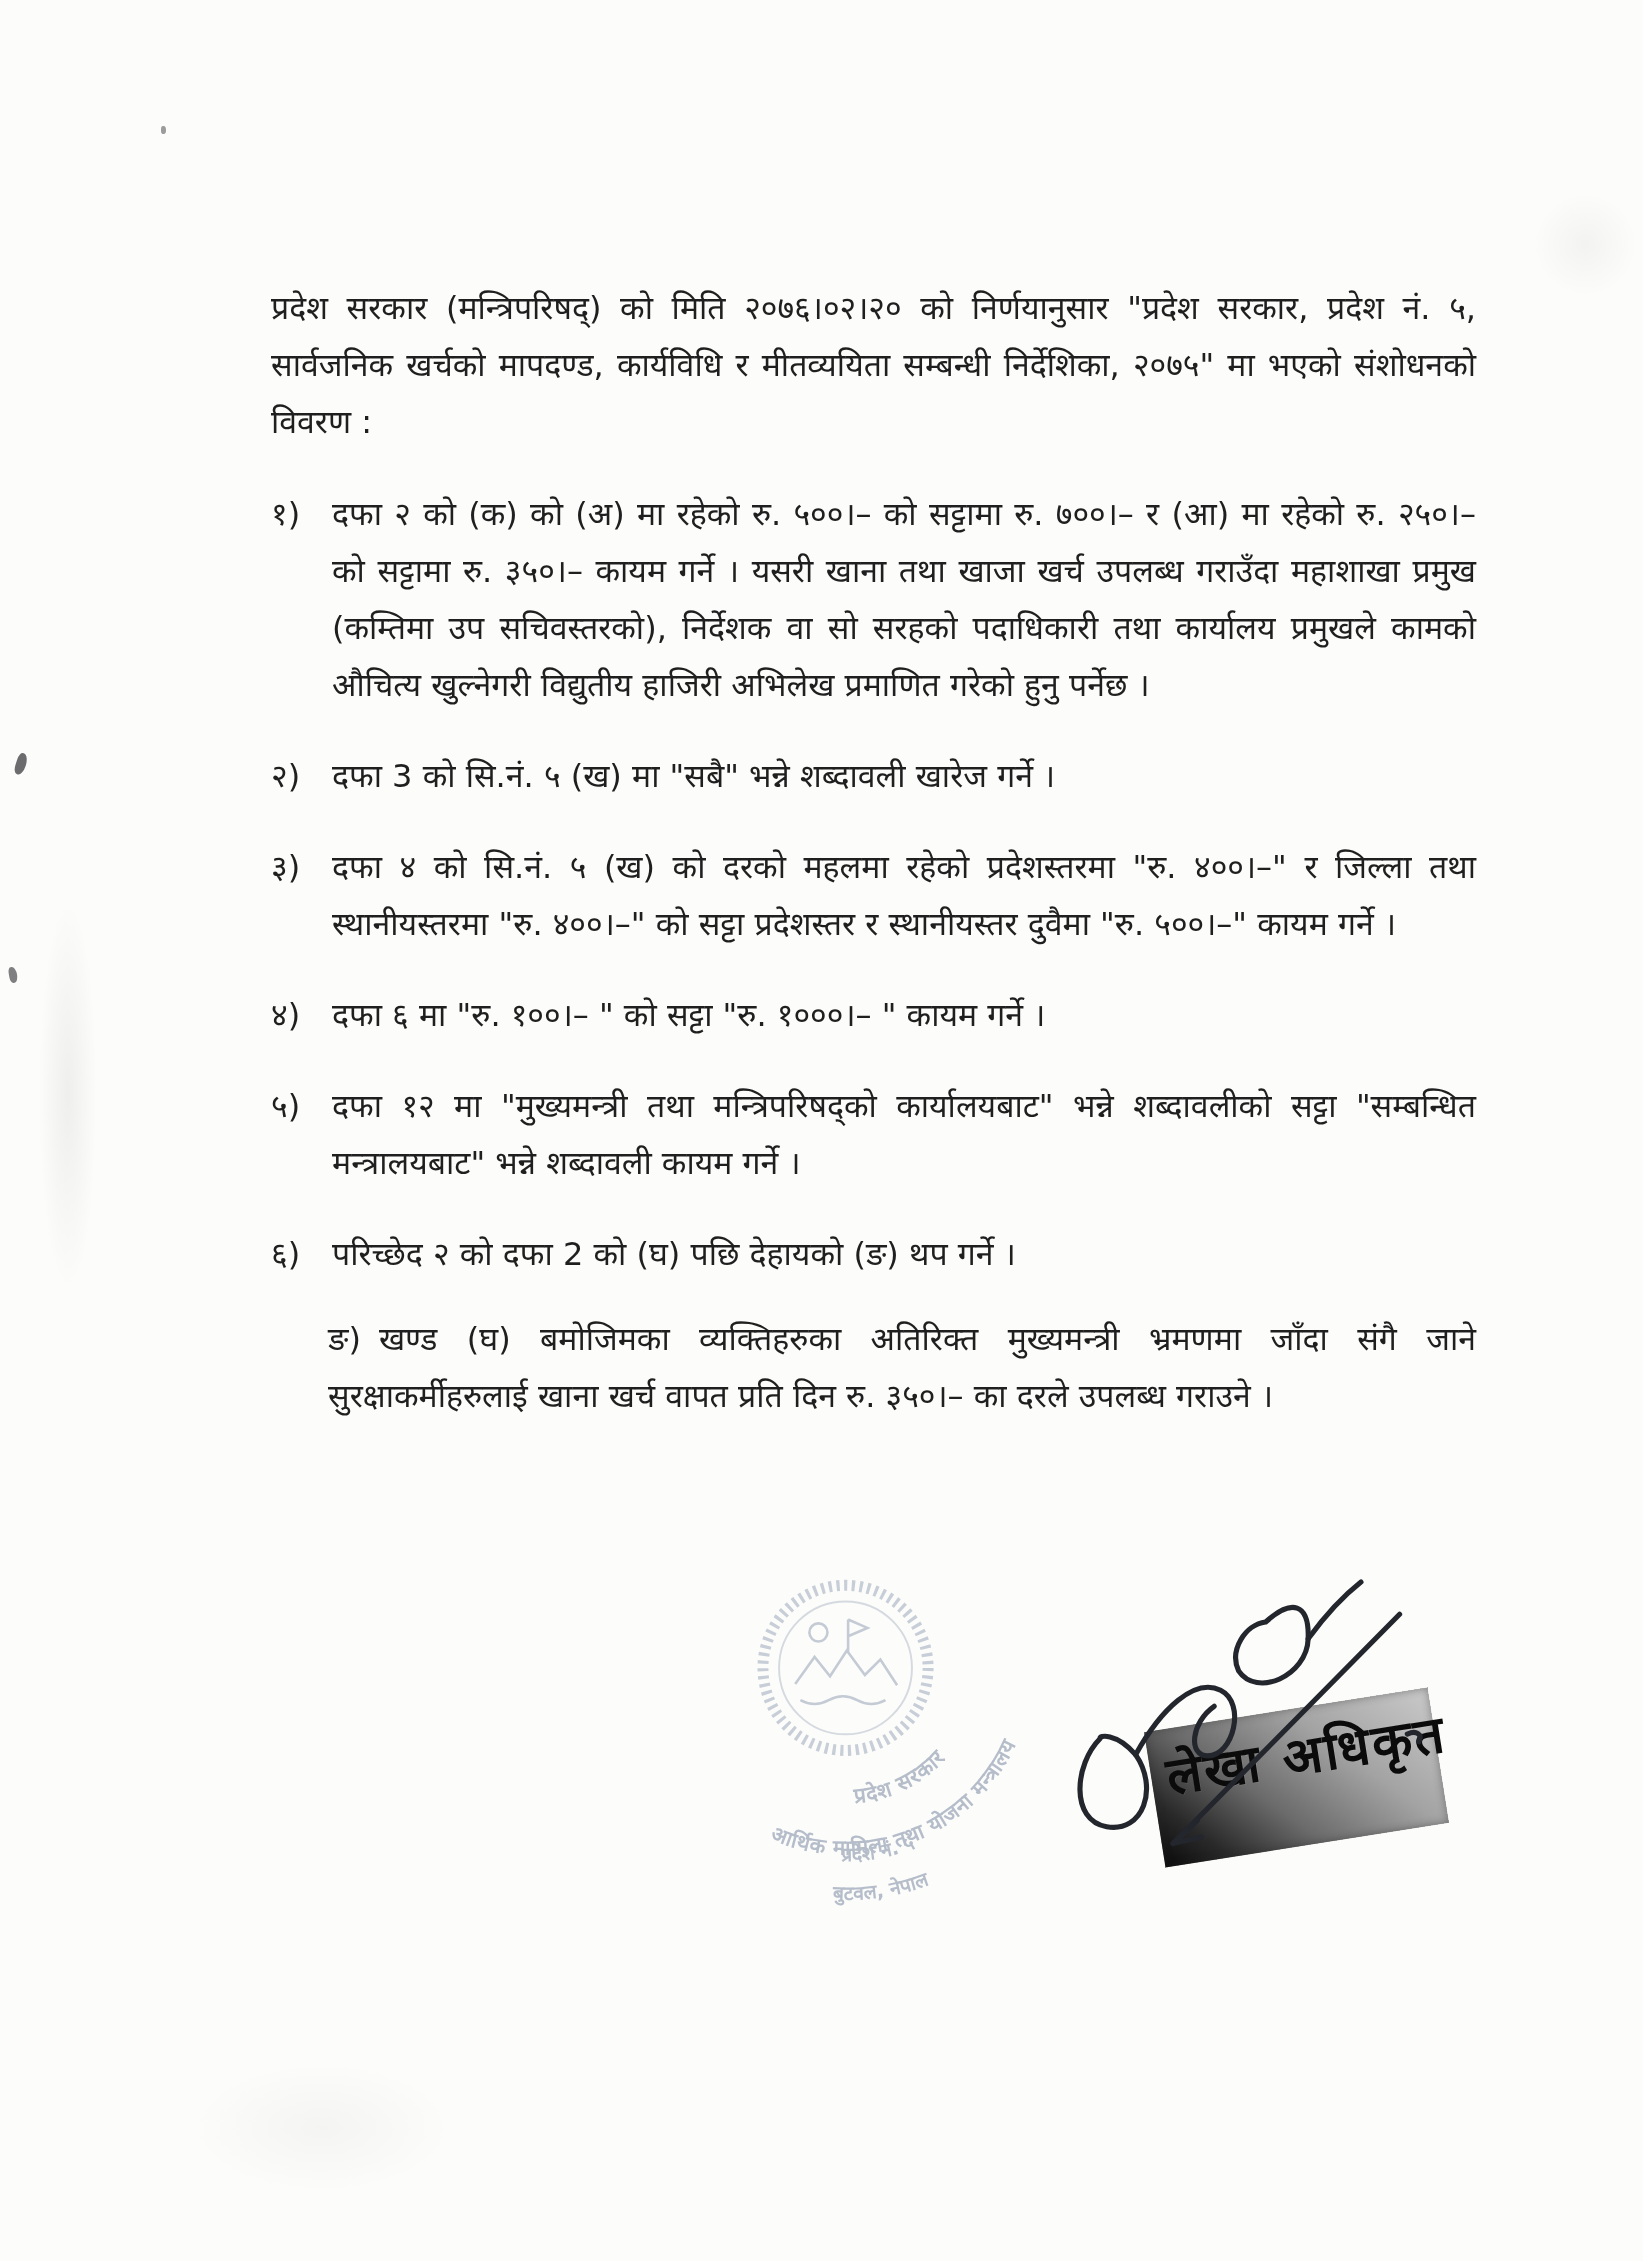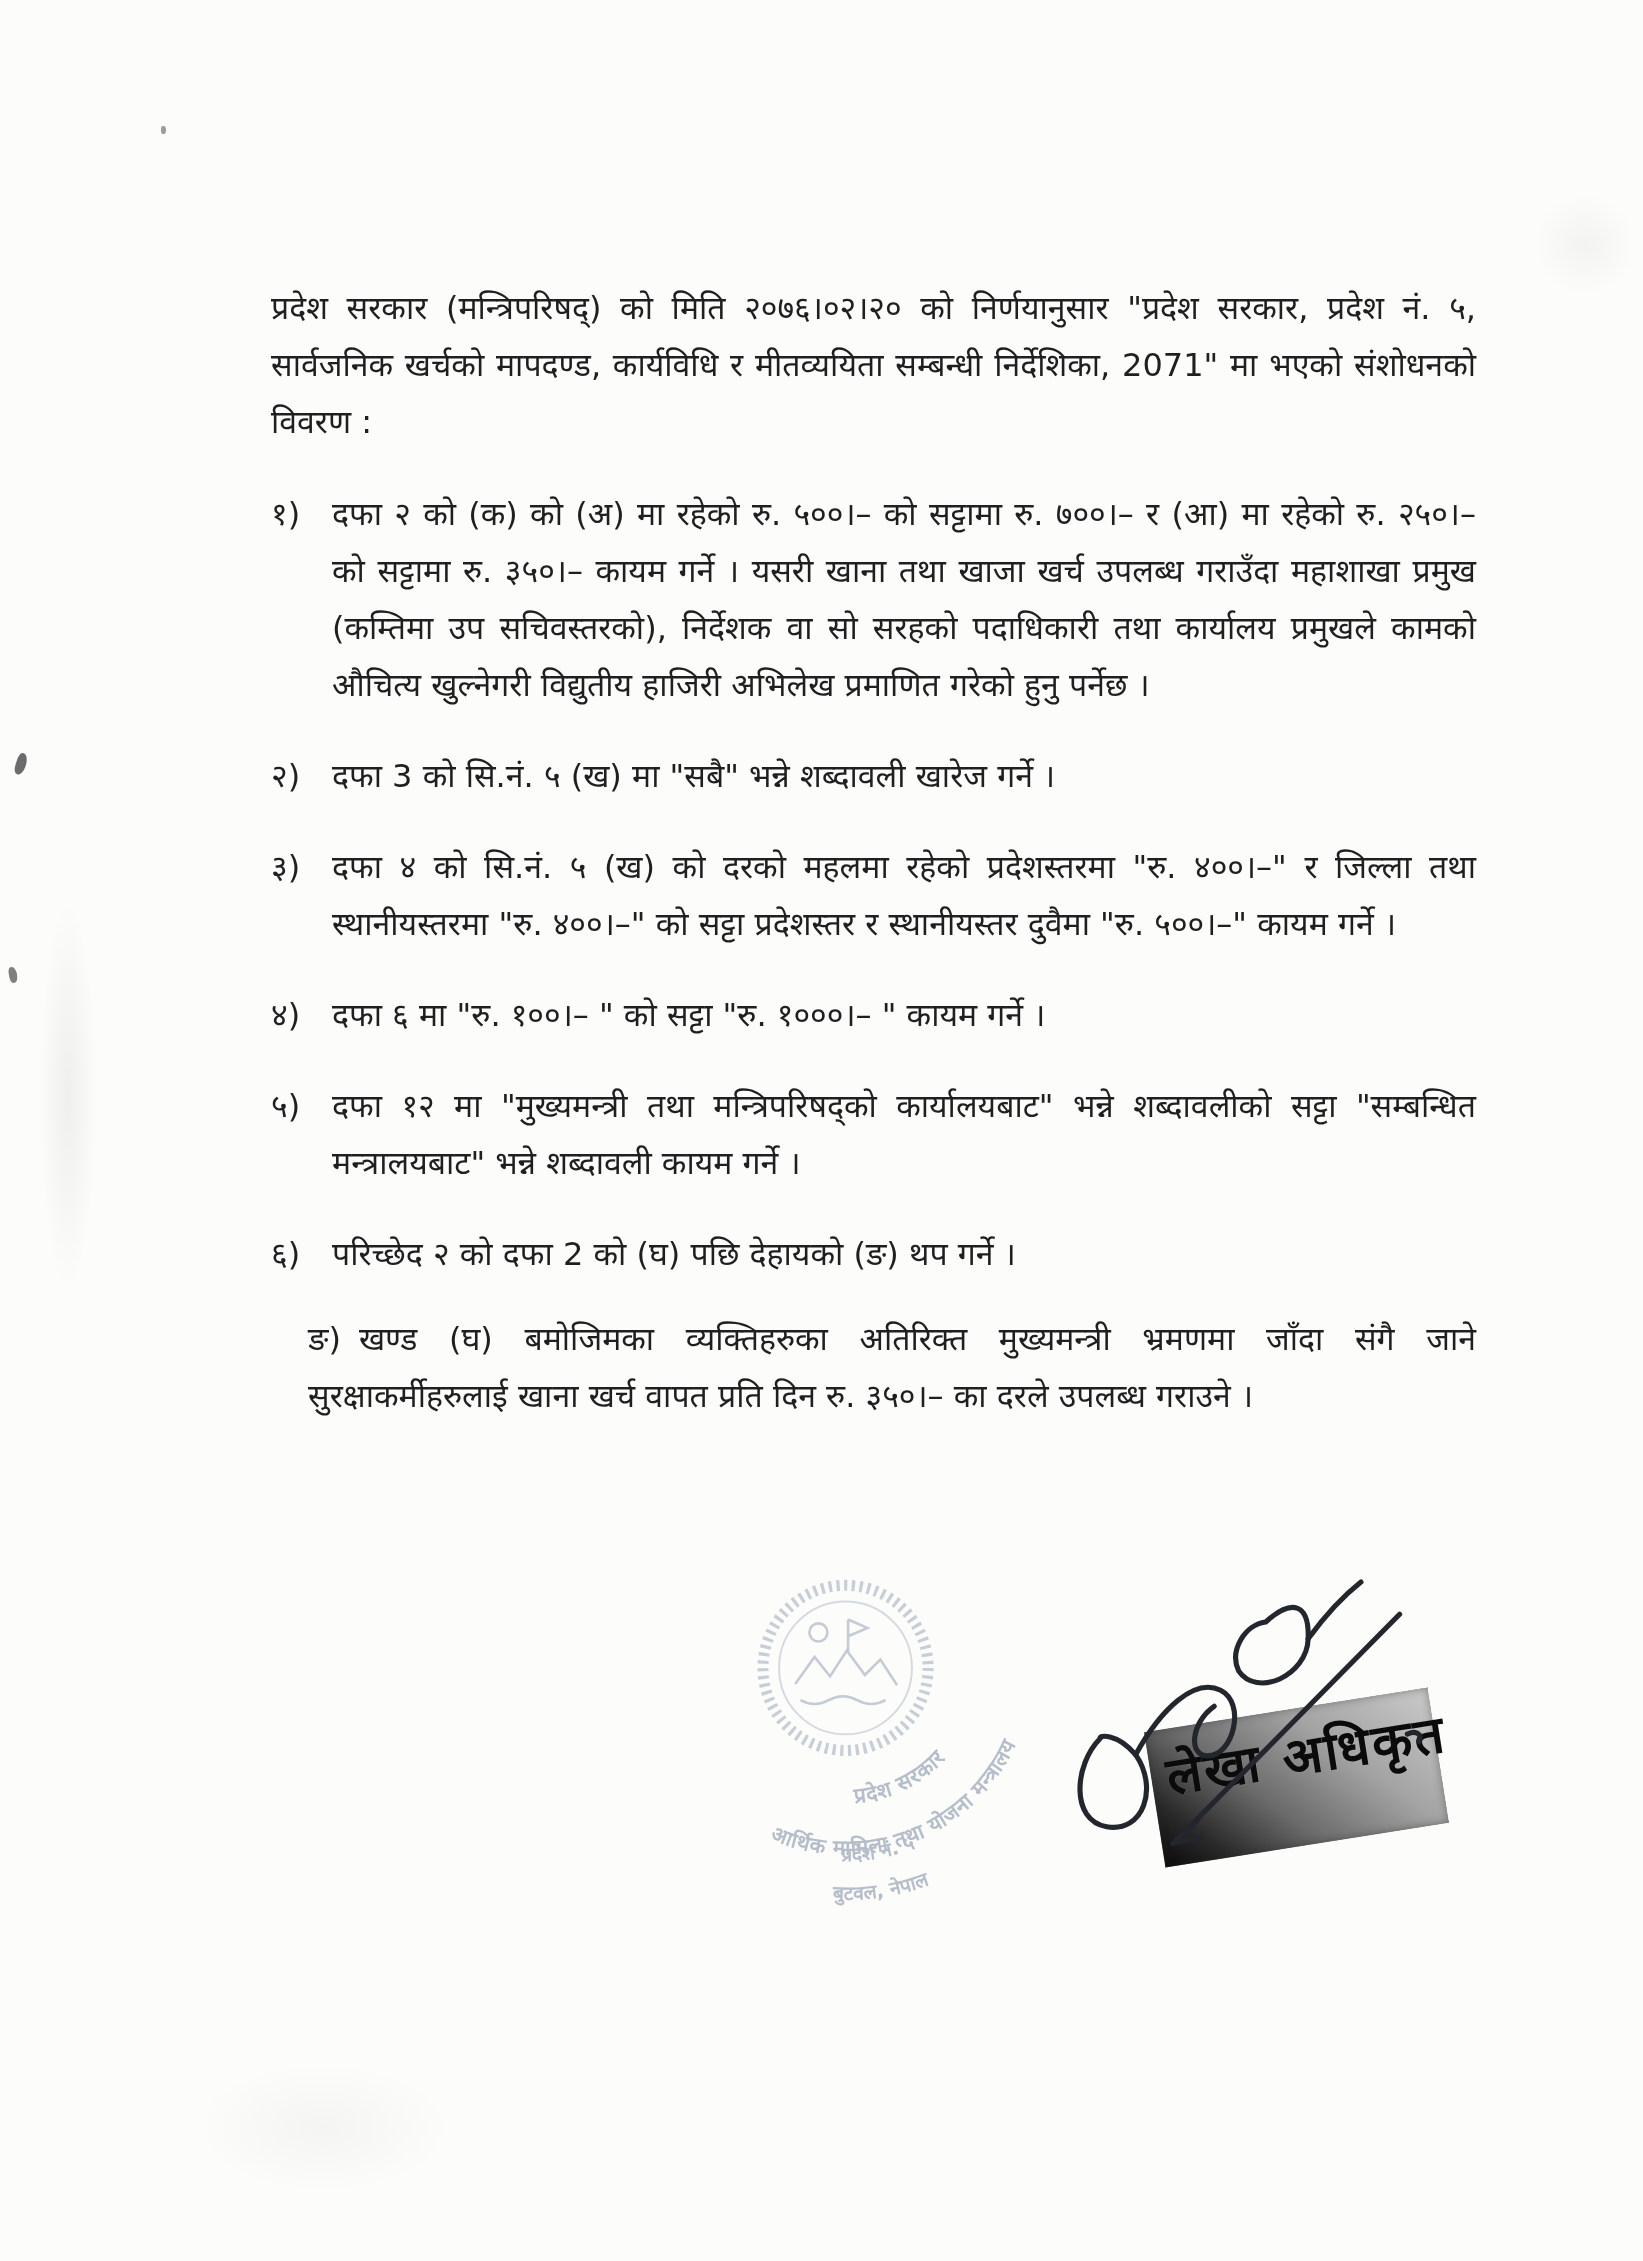--- a/index.html
+++ b/index.html
@@ -28,21 +28,21 @@
   .doc{
     position:absolute;left:271px;top:280px;width:1205px;
     font-size:32px;line-height:57px;
   }
   .intro{margin:0;text-align:justify;}
   .items{margin-top:35px;}
   .item{display:flex;margin-top:34px;}
   .item:first-child{margin-top:0;}
   .item .num{flex:0 0 61px;}
   .item .body{flex:1;text-align:justify;}
-  .subitem{margin:28px 0 0 37px;text-align:justify;}
+  .subitem{margin:28px 0 0 57px;text-align:justify;}
   .subitem .num{padding-right:18px;}
 
   
   .seal{position:absolute;left:652px;top:1555px;width:418px;height:418px;opacity:.62;}
   .seal text{fill:#8b98ad;font-weight:600;}
   .seal .ring{stroke:#93a0b4;fill:none;}
   .seal .emblem{stroke:#93a0b4;fill:none;stroke-width:4;opacity:.85;}
 
   
   .signature{position:absolute;left:1039px;top:1542px;width:425px;height:348px;z-index:3;}
@@ -67,21 +67,21 @@
 </head>
 <body>
 
 <div id="page">
 
   <span class="speck s1"></span>
   <span class="speck s2"></span>
   <span class="speck s3"></span>
 
   <div class="doc">
-    <p class="intro">प्रदेश सरकार (मन्त्रिपरिषद्) को मिति २०७६।०२।२० को निर्णयानुसार "प्रदेश सरकार, प्रदेश नं. ५, सार्वजनिक खर्चको मापदण्ड, कार्यविधि र मीतव्ययिता सम्बन्धी निर्देशिका, 2071" मा भएको संशोधनको विवरण :</p>
+    <p class="intro">प्रदेश सरकार (मन्त्रिपरिषद्) को मिति २०७६।०२।२० को निर्णयानुसार "प्रदेश सरकार, प्रदेश नं. ५, सार्वजनिक खर्चको मापदण्ड, कार्यविधि र मीतव्ययिता सम्बन्धी निर्देशिका, २०७५" मा भएको संशोधनको विवरण :</p>
 
     <div class="items">
       <div class="item">
         <div class="num">१)</div>
         <div class="body">दफा २ को (क) को (अ) मा रहेको रु. ५००।– को सट्टामा रु. ७००।– र (आ) मा रहेको रु. २५०।– को सट्टामा रु. ३५०।– कायम गर्ने । यसरी खाना तथा खाजा खर्च उपलब्ध गराउँदा महाशाखा प्रमुख (कम्तिमा उप सचिवस्तरको), निर्देशक वा सो सरहको पदाधिकारी तथा कार्यालय प्रमुखले कामको औचित्य खुल्नेगरी विद्युतीय हाजिरी अभिलेख प्रमाणित गरेको हुनु पर्नेछ ।</div>
       </div>
       <div class="item">
         <div class="num">२)</div>
         <div class="body">दफा 3 को सि.नं. ५ (ख) मा "सबै" भन्ने शब्दावली खारेज गर्ने ।</div>
       </div>

